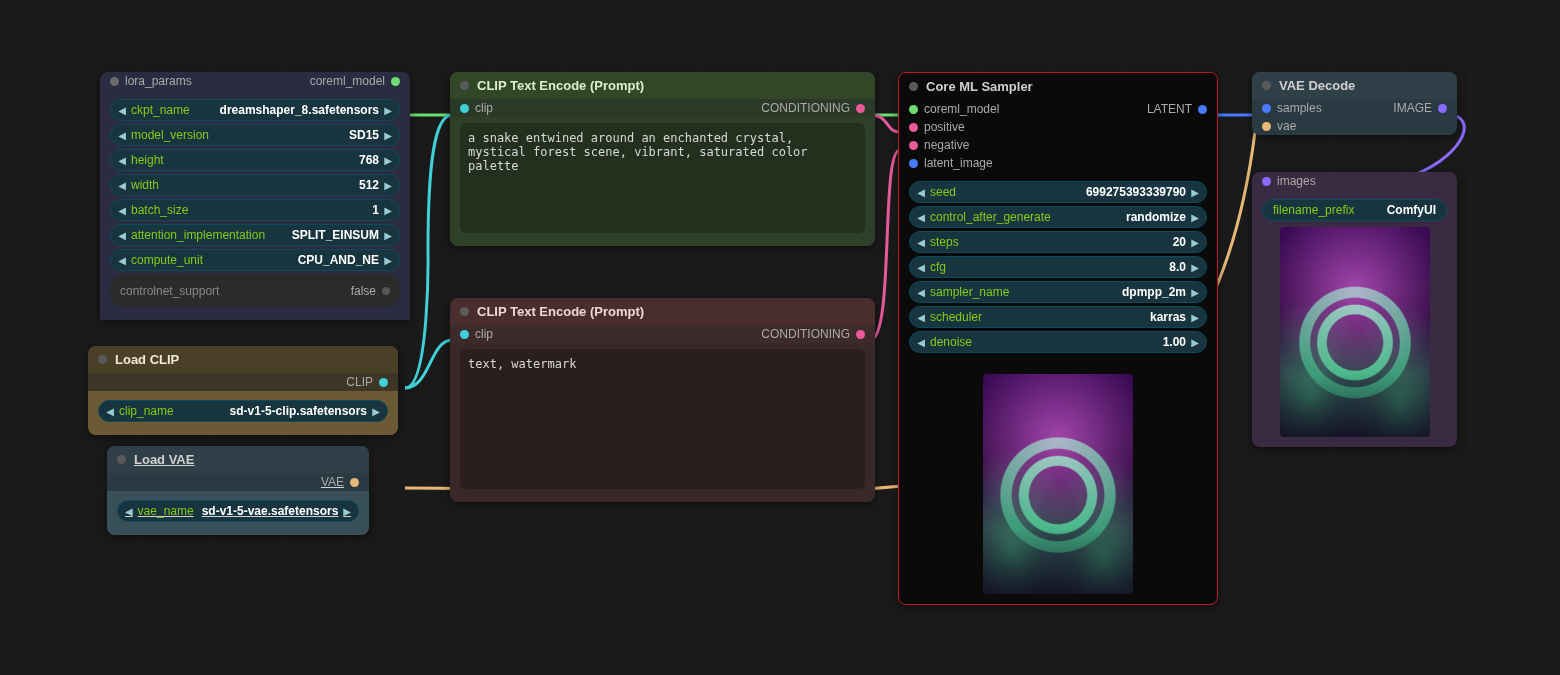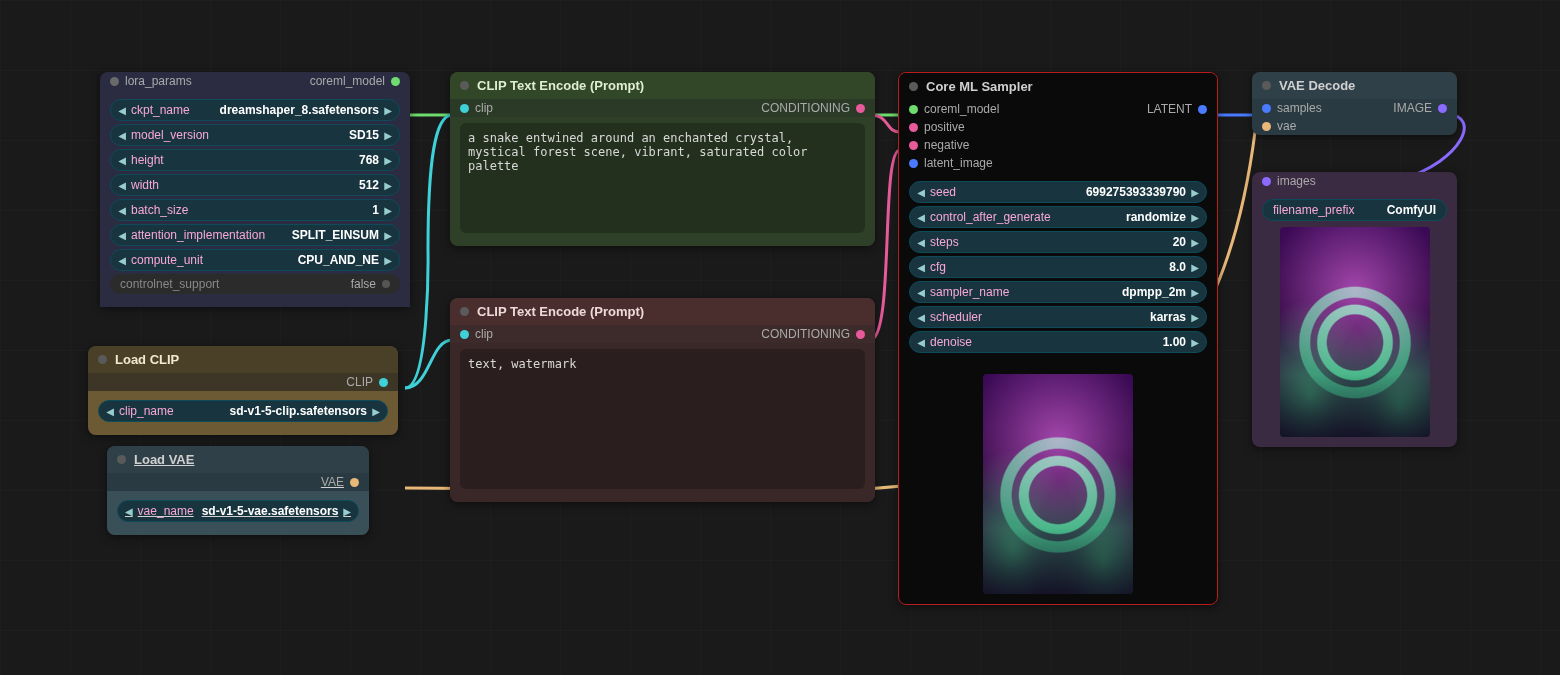--- a/index.html
+++ b/index.html
@@ -56,28 +56,28 @@
     height:22px;
     padding:0 6px;
     margin:3px 0;
     font-size:12px;
   }
   .pill .arrow {
     width:10px; text-align:center;
     color:#9cc; font-size:10px;
     user-select:none;
   }
-  .pill .pname { flex:none; color:#f9a8d4; margin:0 4px; }
+  .pill .pname { flex:none; color:#84cc16; margin:0 4px; }
   .pill .spacer { flex:1; }
   .pill .pval { flex:none; color:#fff; font-weight:600; margin:0 4px; }
 
   
   .pill-static {
     display:flex; align-items:center;
-    background:#2b2b2b; border-radius:14px; height:20px;
+    background:#2b2b2b; border-radius:14px; height:33px;
     padding:0 10px; margin:3px 0; font-size:12px;
     color:#888;
   }
   .pill-static .spacer{flex:1;}
   .pill-static .pval{color:#aaa;}
   .pill-static .enddot{ width:8px;height:8px;border-radius:50%;background:#555;margin-left:6px;}
 
   
   .prompt-box {
     width:100%; min-height:110px;

